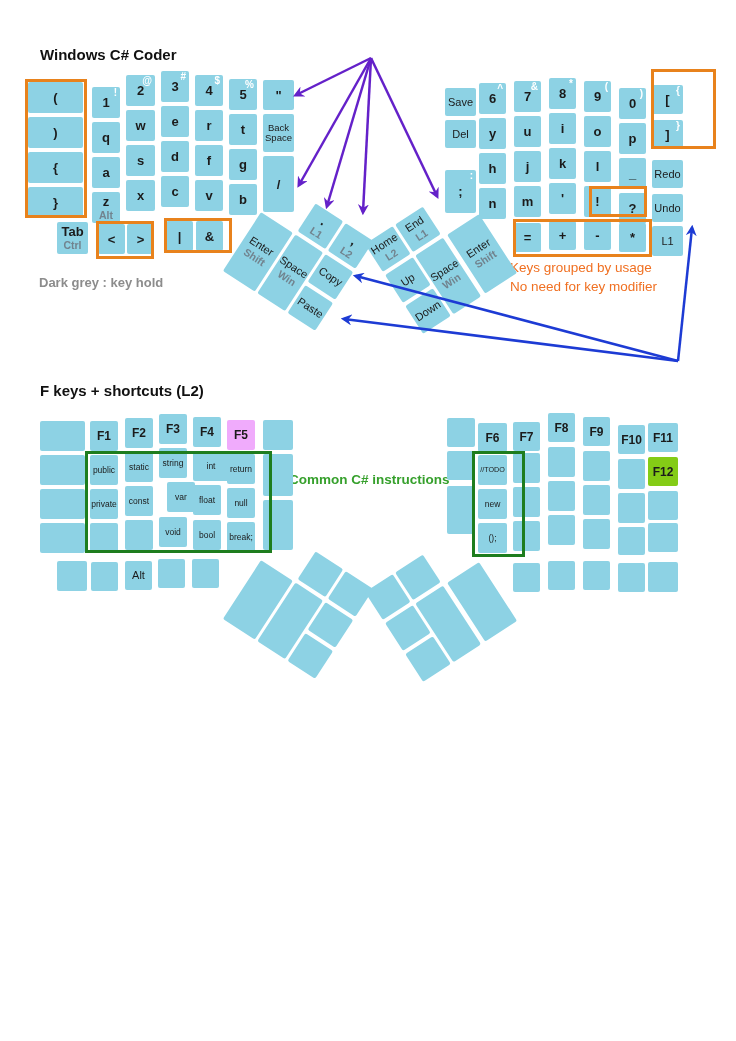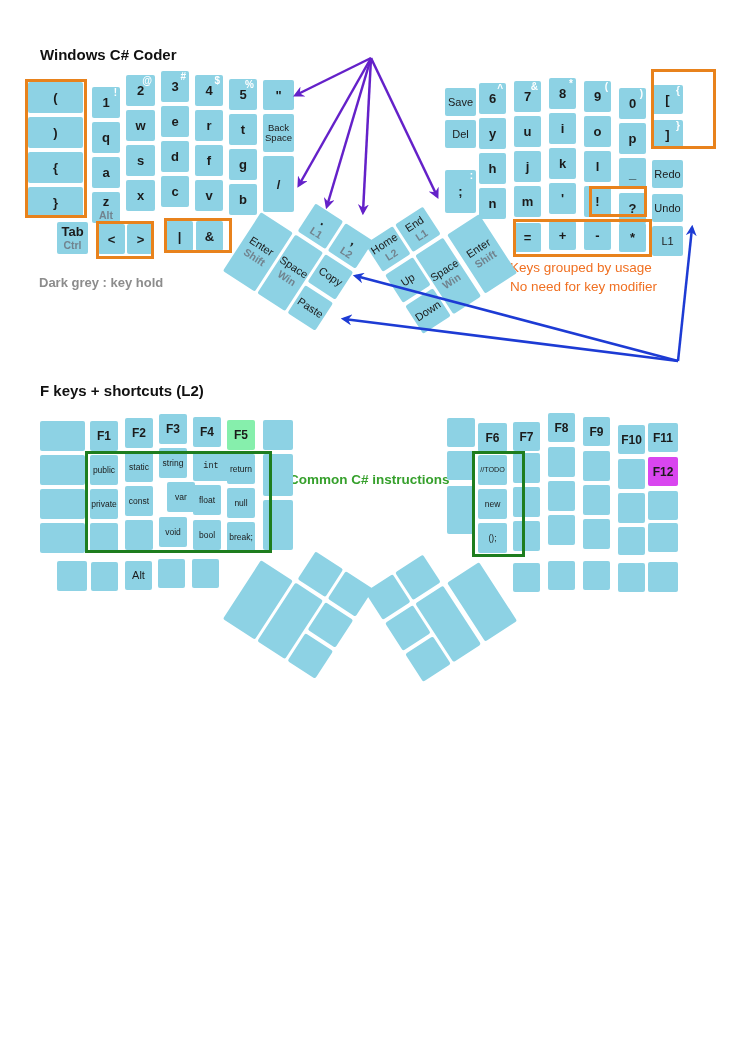--- a/index.html
+++ b/index.html
@@ -345,30 +345,30 @@
         </div>
         <div class="key" style="left: 159px; top: 482px; width: 28px; height: 30px; background: rgb(141, 210, 228); margin-left: 8px;">
           <span class="k-main st-kw">var</span>
         </div>
         <div class="key" style="left: 159px; top: 517px; width: 28px; height: 30px; background: rgb(141, 210, 228);">
           <span class="k-main st-kw">void</span>
         </div>
         <div class="key" style="left: 193px; top: 417px; width: 28px; height: 30px; background: rgb(141, 210, 228);">
           <span class="k-main st-f">F4</span>
         </div>
-        <div class="key" style="left: 193px; top: 451px; width: 36px; height: 30px; background: rgb(141, 210, 228); font-family: Liberation Mono, monospace;">
+        <div class="key" style="left: 193px; top: 451px; width: 36px; height: 30px; background: rgb(141, 210, 228);">
           <span class="k-main st-kw">int</span>
         </div>
         <div class="key" style="left: 193px; top: 485px; width: 28px; height: 30px; background: rgb(141, 210, 228);">
           <span class="k-main st-kw">float</span>
         </div>
         <div class="key" style="left: 193px; top: 520px; width: 28px; height: 30px; background: rgb(141, 210, 228);">
           <span class="k-main st-kw">bool</span>
         </div>
-        <div class="key" style="left: 227px; top: 420px; width: 28px; height: 30px; background: #86efac;">
+        <div class="key" style="left: 227px; top: 420px; width: 28px; height: 30px; background: #f0abfc;">
           <span class="k-main st-f">F5</span>
         </div>
         <div class="key" style="left: 227px; top: 454px; width: 28px; height: 30px; background: rgb(141, 210, 228);">
           <span class="k-main st-kw">return</span>
         </div>
         <div class="key" style="left: 227px; top: 488px; width: 28px; height: 30px; background: rgb(141, 210, 228);">
           <span class="k-main st-kw">null</span>
         </div>
         <div class="key" style="left: 227px; top: 522px; width: 28px; height: 30px; background: rgb(141, 210, 228);">
           <span class="k-main st-kw">break;</span>
@@ -418,21 +418,21 @@
         <div class="key" style="left: 583px; top: 519px; width: 27px; height: 30px; background: rgb(141, 210, 228);"></div>
         <div class="key" style="left: 618px; top: 425px; width: 27px; height: 29px; background: rgb(141, 210, 228);">
           <span class="k-main st-f">F10</span>
         </div>
         <div class="key" style="left: 618px; top: 459px; width: 27px; height: 30px; background: rgb(141, 210, 228);"></div>
         <div class="key" style="left: 618px; top: 493px; width: 27px; height: 30px; background: rgb(141, 210, 228);"></div>
         <div class="key" style="left: 618px; top: 527px; width: 27px; height: 28px; background: rgb(141, 210, 228);"></div>
         <div class="key" style="left: 648px; top: 423px; width: 30px; height: 29px; background: rgb(141, 210, 228);">
           <span class="k-main st-f">F11</span>
         </div>
-        <div class="key" style="left: 648px; top: 457px; width: 30px; height: 29px; background: #d946ef;">
+        <div class="key" style="left: 648px; top: 457px; width: 30px; height: 29px; background: #84cc16;">
           <span class="k-main st-f">F12</span>
         </div>
         <div class="key" style="left: 648px; top: 491px; width: 30px; height: 29px; background: rgb(141, 210, 228);"></div>
         <div class="key" style="left: 648px; top: 523px; width: 30px; height: 29px; background: rgb(141, 210, 228);"></div>
         <div class="key" style="left: 513px; top: 563px; width: 27px; height: 29px; background: rgb(141, 210, 228);"></div>
         <div class="key" style="left: 548px; top: 561px; width: 27px; height: 29px; background: rgb(141, 210, 228);"></div>
         <div class="key" style="left: 583px; top: 561px; width: 27px; height: 29px; background: rgb(141, 210, 228);"></div>
         <div class="key" style="left: 618px; top: 563px; width: 27px; height: 29px; background: rgb(141, 210, 228);"></div>
         <div class="key" style="left: 648px; top: 562px; width: 30px; height: 30px; background: rgb(141, 210, 228);"></div>
         <div class="thumb" style="left: 243px; top: 551px; width: 112px; height: 107px; transform: rotate(33deg);">

